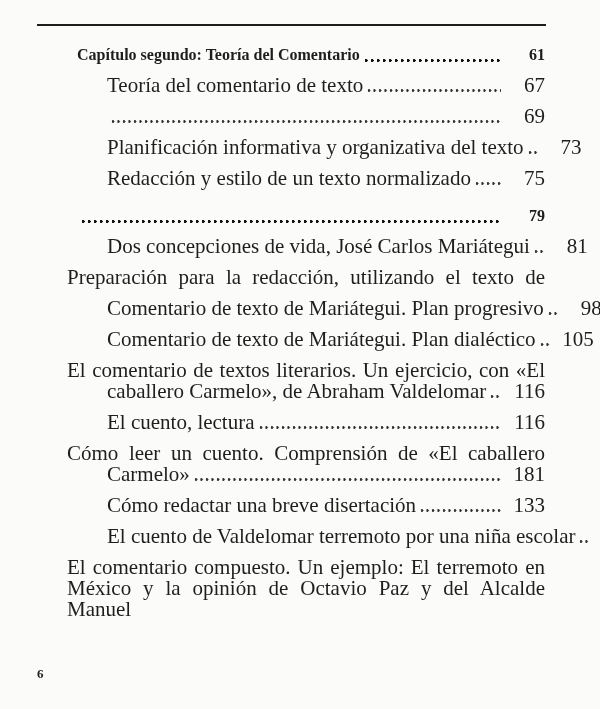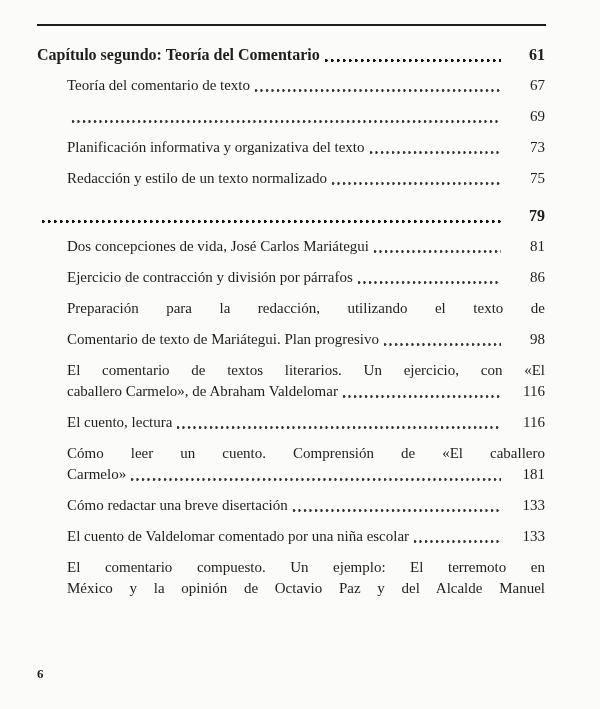--- a/index.html
+++ b/index.html
@@ -19,34 +19,34 @@
   .top-rule {
     position: absolute;
     left: 37px; right: 54px; top: 24px;
     height: 2px;
     background: #1d1d1d;
   }
   .toc {
     position: absolute;
     left: 37px; right: 55px; top: 44px;
   }
-  .entry { margin-bottom: 10px; font-size: 15px; line-height: 21px; }
+  .entry { margin-bottom: 10px; font-size: 21px; line-height: 21px; }
   .entry.item { margin-left: 30px; }
   .entry.chapter {
     font-weight: bold;
     font-size: 16px;
     margin-top: 16px;
   }
   .entry.chapter:first-child { margin-top: 0; }
   .wrap-line {
     text-align: justify;
     text-align-last: justify;
     white-space: normal;
   }
-  .last-line { display: flex; align-items: center; }
+  .last-line { display: flex; align-items: center; margin-left: 40px; }
   .last-line .t { flex: 0 0 auto; white-space: nowrap; }
   .leader {
     flex: 1 1 auto;
     min-width: 10px;
     align-self: flex-end;
     height: 5px;
     margin: 0 4px 3px 4px;
     background-image: radial-gradient(circle at 2px 2.5px, #2b2b2b 1.1px, rgba(0,0,0,0) 1.45px);
     background-size: 5.5px 5px;
     background-repeat: repeat-x;
@@ -115,34 +115,34 @@
         </div>
       </div>
       <div class="entry item">
         <div class="last-line">
           <span class="t">Dos concepciones de vida, José Carlos Mariátegui</span>
           <span class="leader"></span>
           <span class="pagenum">81</span>
         </div>
       </div>
       <div class="entry item">
-        <div class="last-line">
-          <span class="t">Ejercicio de contracción y división por párrafos</span>
-          <span class="leader"></span>
-          <span class="pagenum">86</span>
-        </div>
-      </div>
-      <div class="entry item">
         <div class="wrap-line">Preparación para la redacción, utilizando el texto de</div>
       </div>
       <div class="entry item">
         <div class="last-line">
           <span class="t">Comentario de texto de Mariátegui. Plan progresivo</span>
           <span class="leader"></span>
           <span class="pagenum">98</span>
+        </div>
+      </div>
+      <div class="entry item">
+        <div class="last-line">
+          <span class="t">Comentario de texto de Mariátegui. Plan dialéctico</span>
+          <span class="leader"></span>
+          <span class="pagenum">105</span>
         </div>
       </div>
       <div class="entry item">
         <div class="wrap-line">El comentario de textos literarios. Un ejercicio, con «El</div>
         <div class="last-line">
           <span class="t">caballero Carmelo», de Abraham Valdelomar</span>
           <span class="leader"></span>
           <span class="pagenum">116</span>
         </div>
       </div>
@@ -163,21 +163,21 @@
       </div>
       <div class="entry item">
         <div class="last-line">
           <span class="t">Cómo redactar una breve disertación</span>
           <span class="leader"></span>
           <span class="pagenum">133</span>
         </div>
       </div>
       <div class="entry item">
         <div class="last-line">
-          <span class="t">El cuento de Valdelomar comentado por una niña escolar</span>
+          <span class="t">El cuento de Valdelomar terremoto por una niña escolar</span>
           <span class="leader"></span>
           <span class="pagenum">133</span>
         </div>
       </div>
       <div class="entry item">
         <div class="wrap-line">El comentario compuesto. Un ejemplo: El terremoto en</div>
         <div class="wrap-line">México y la opinión de Octavio Paz y del Alcalde Manuel</div>
       </div>
     </div>
   <div class="folio">6</div>

